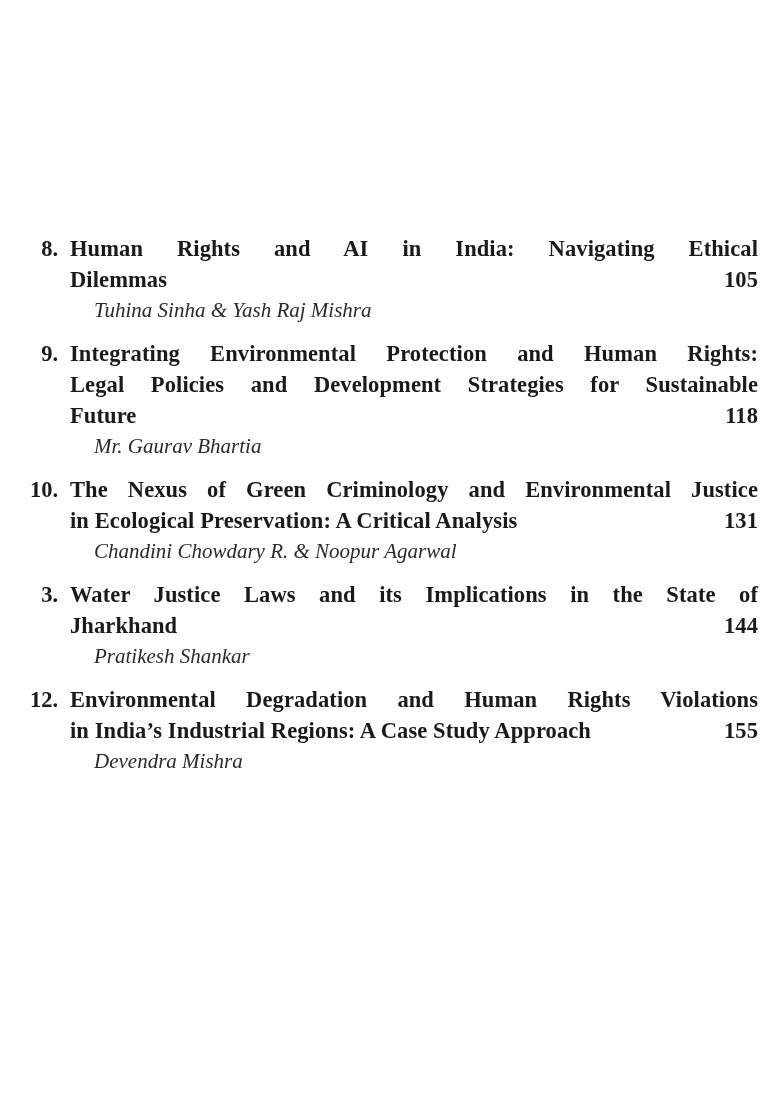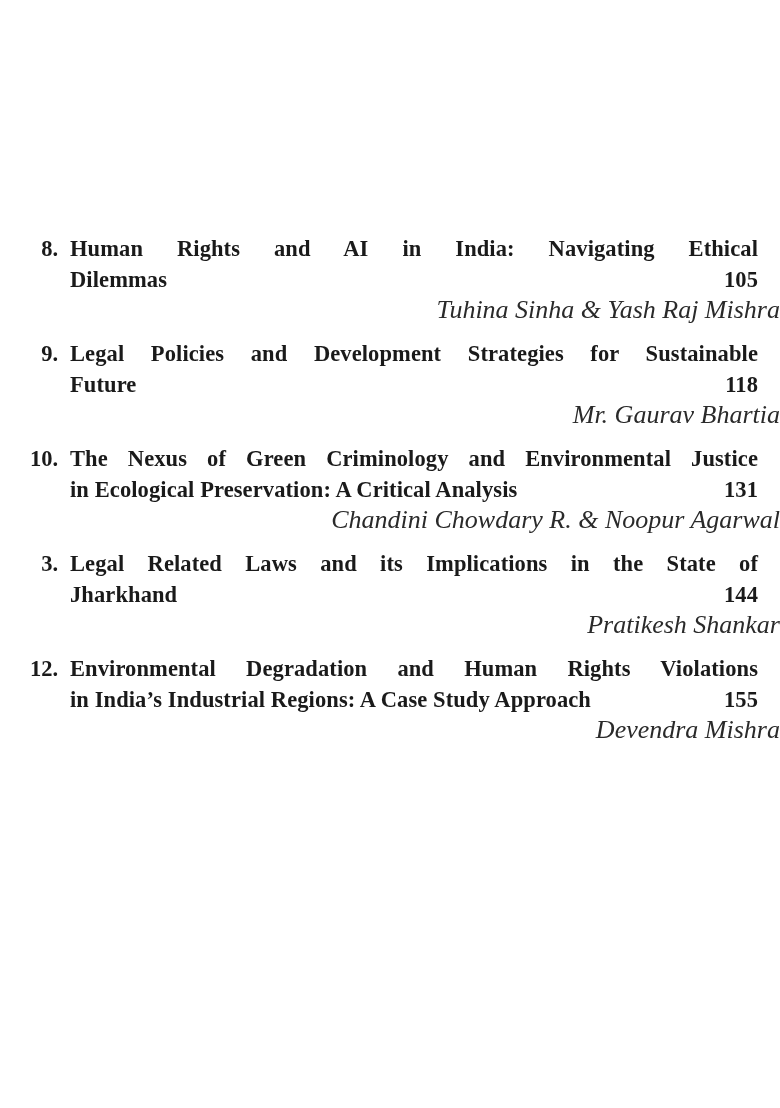--- a/index.html
+++ b/index.html
@@ -57,24 +57,23 @@
       text-align-last: auto;
       align-items: flex-end;
     }
     .line.last .page {
       font-weight: bold;
       margin-left: 25px;
     }
     .author {
       margin-left: 94px;
       font-style: italic;
-      font-size: 26px;
+      font-size: 21px;
       line-height: 30px;
       color: #2a2a2a;
-      text-align: right;
     }
   </style>
 </head>
 <body>
 
 <div class="toc">
 
   <div class="entry">
     <span class="num">8.</span>
     <div class="title">
@@ -83,20 +82,21 @@
         <span>Dilemmas</span>
         <span class="page">105</span>
       </span>
     </div>
     <div class="author">Tuhina Sinha &amp; Yash Raj Mishra</div>
   </div>
 
   <div class="entry">
     <span class="num">9.</span>
     <div class="title">
+      <span class="line">Integrating Environmental Protection and Human Rights:</span>
       <span class="line">Legal Policies and Development Strategies for Sustainable</span>
       <span class="line last">
         <span>Future</span>
         <span class="page">118</span>
       </span>
     </div>
     <div class="author">Mr. Gaurav Bhartia</div>
   </div>
 
   <div class="entry">
@@ -107,21 +107,21 @@
         <span>in Ecological Preservation: A Critical Analysis</span>
         <span class="page">131</span>
       </span>
     </div>
     <div class="author">Chandini Chowdary R. &amp; Noopur Agarwal</div>
   </div>
 
   <div class="entry">
     <span class="num">3.</span>
     <div class="title">
-      <span class="line">Legal Related Laws and its Implications in the State of</span>
+      <span class="line">Water Justice Laws and its Implications in the State of</span>
       <span class="line last">
         <span>Jharkhand</span>
         <span class="page">144</span>
       </span>
     </div>
     <div class="author">Pratikesh Shankar</div>
   </div>
 
   <div class="entry">
     <span class="num">12.</span>

